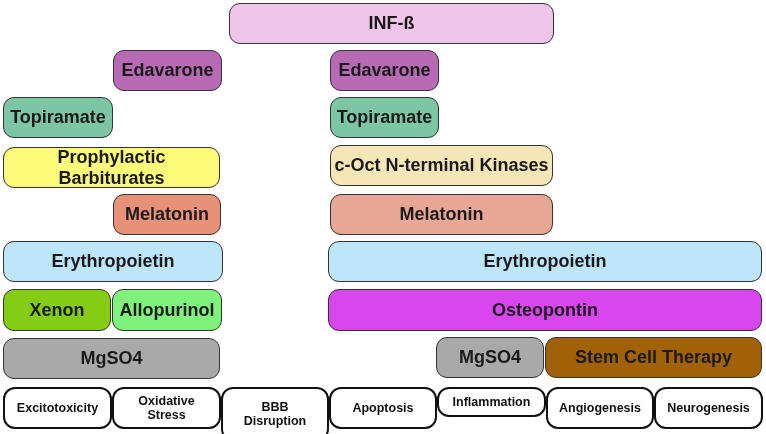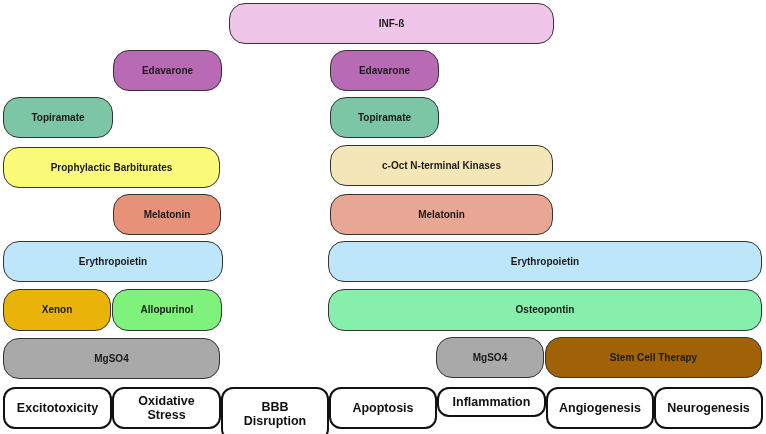--- a/index.html
+++ b/index.html
@@ -1,20 +1,20 @@
 <!DOCTYPE html>
 <html><head>
 <meta charset="utf-8">
 <style>
   html, body { margin:0; padding:0; background:#ffffff; }
   body { width:766px; height:434px; position:relative; overflow:hidden;
          font-family:"Liberation Sans", sans-serif; }
   .box { position:absolute; box-sizing:border-box; border:1.5px solid #333;
-         border-radius:16px; display:flex; align-items:center; justify-content:center;
-         text-align:center; font-weight:bold; font-size:10px; color:#1a1a1a; line-height:1.15; }
+         border-radius:11px; display:flex; align-items:center; justify-content:center;
+         text-align:center; font-weight:bold; font-size:18px; color:#1a1a1a; line-height:1.15; }
   .cat { background:#ffffff; border:2px solid #111; border-radius:12px; font-size:12.5px; color:#111; }
 </style>
 </head>
 <body>
 
 <div class="box" style="left:229px;top:3px;width:325px;height:41px;background:#f0c5ea;">INF-ß</div>
 
 <div class="box" style="left:113px;top:50px;width:109px;height:41px;background:#b96ab5;">Edavarone</div>
 <div class="box" style="left:330px;top:50px;width:109px;height:41px;background:#b96ab5;">Edavarone</div>
 
@@ -23,23 +23,23 @@
 
 <div class="box" style="left:3px;top:147px;width:217px;height:41px;background:#fbfa79;">Prophylactic Barbiturates</div>
 <div class="box" style="left:330px;top:145px;width:223px;height:41px;background:#f5e6b8;">c-Oct N-terminal Kinases</div>
 
 <div class="box" style="left:113px;top:194px;width:108px;height:41px;background:#e69178;">Melatonin</div>
 <div class="box" style="left:330px;top:194px;width:223px;height:41px;background:#e8a694;">Melatonin</div>
 
 <div class="box" style="left:3px;top:241px;width:220px;height:41px;background:#bde6fa;">Erythropoietin</div>
 <div class="box" style="left:328px;top:241px;width:434px;height:41px;background:#bde6fa;">Erythropoietin</div>
 
-<div class="box" style="left:3px;top:289px;width:108px;height:42px;background:#eab308;">Xenon</div>
+<div class="box" style="left:3px;top:289px;width:108px;height:42px;background:#84cc16;">Xenon</div>
 <div class="box" style="left:112px;top:289px;width:110px;height:42px;background:#7ef27a;">Allopurinol</div>
-<div class="box" style="left:328px;top:289px;width:434px;height:42px;background:#86efac;">Osteopontin</div>
+<div class="box" style="left:328px;top:289px;width:434px;height:42px;background:#d946ef;">Osteopontin</div>
 
 <div class="box" style="left:3px;top:338px;width:217px;height:41px;background:#a9a9a9;">MgSO4</div>
 <div class="box" style="left:436px;top:337px;width:108px;height:41px;background:#a9a9a9;">MgSO4</div>
 <div class="box" style="left:545px;top:337px;width:217px;height:41px;background:#a16207;">Stem Cell Therapy</div>
 
 <div class="box cat" style="left:3px;top:387px;width:109px;height:42px;">Excitotoxicity</div>
 <div class="box cat" style="left:112px;top:387px;width:109px;height:42px;padding:12px 18px;">Oxidative Stress</div>
 <div class="box cat" style="left:221px;top:387px;width:108px;height:54px;padding:0 26px;text-align:center;">BBB Disruption</div>
 <div class="box cat" style="left:329px;top:387px;width:108px;height:42px;">Apoptosis</div>
 <div class="box cat" style="left:437px;top:387px;width:109px;height:30px;">Inflammation</div>

